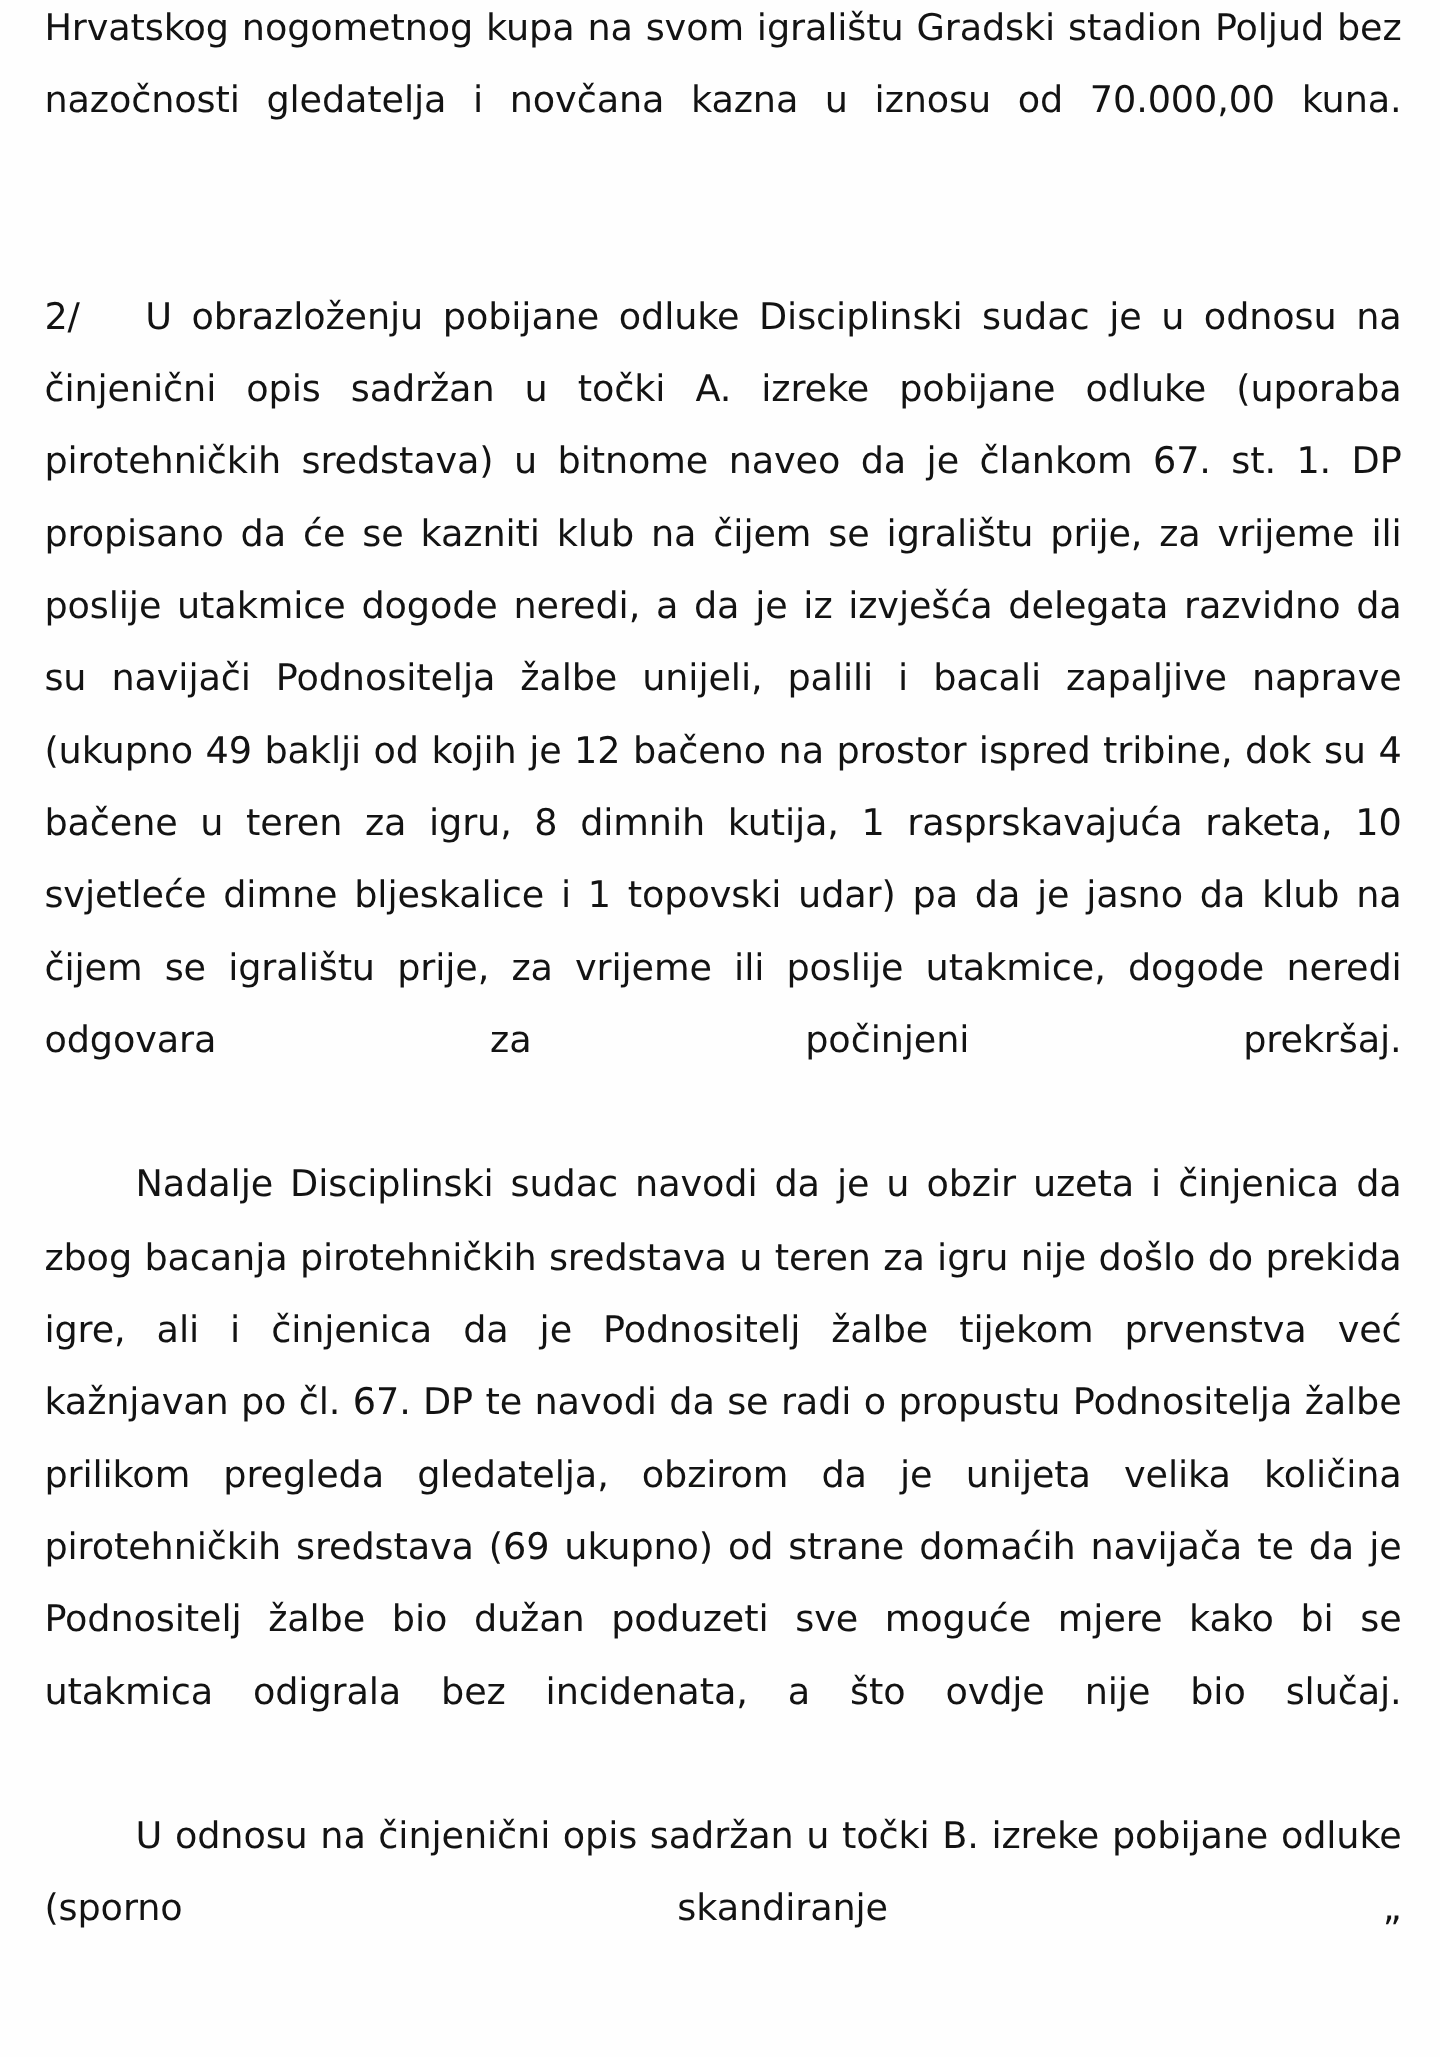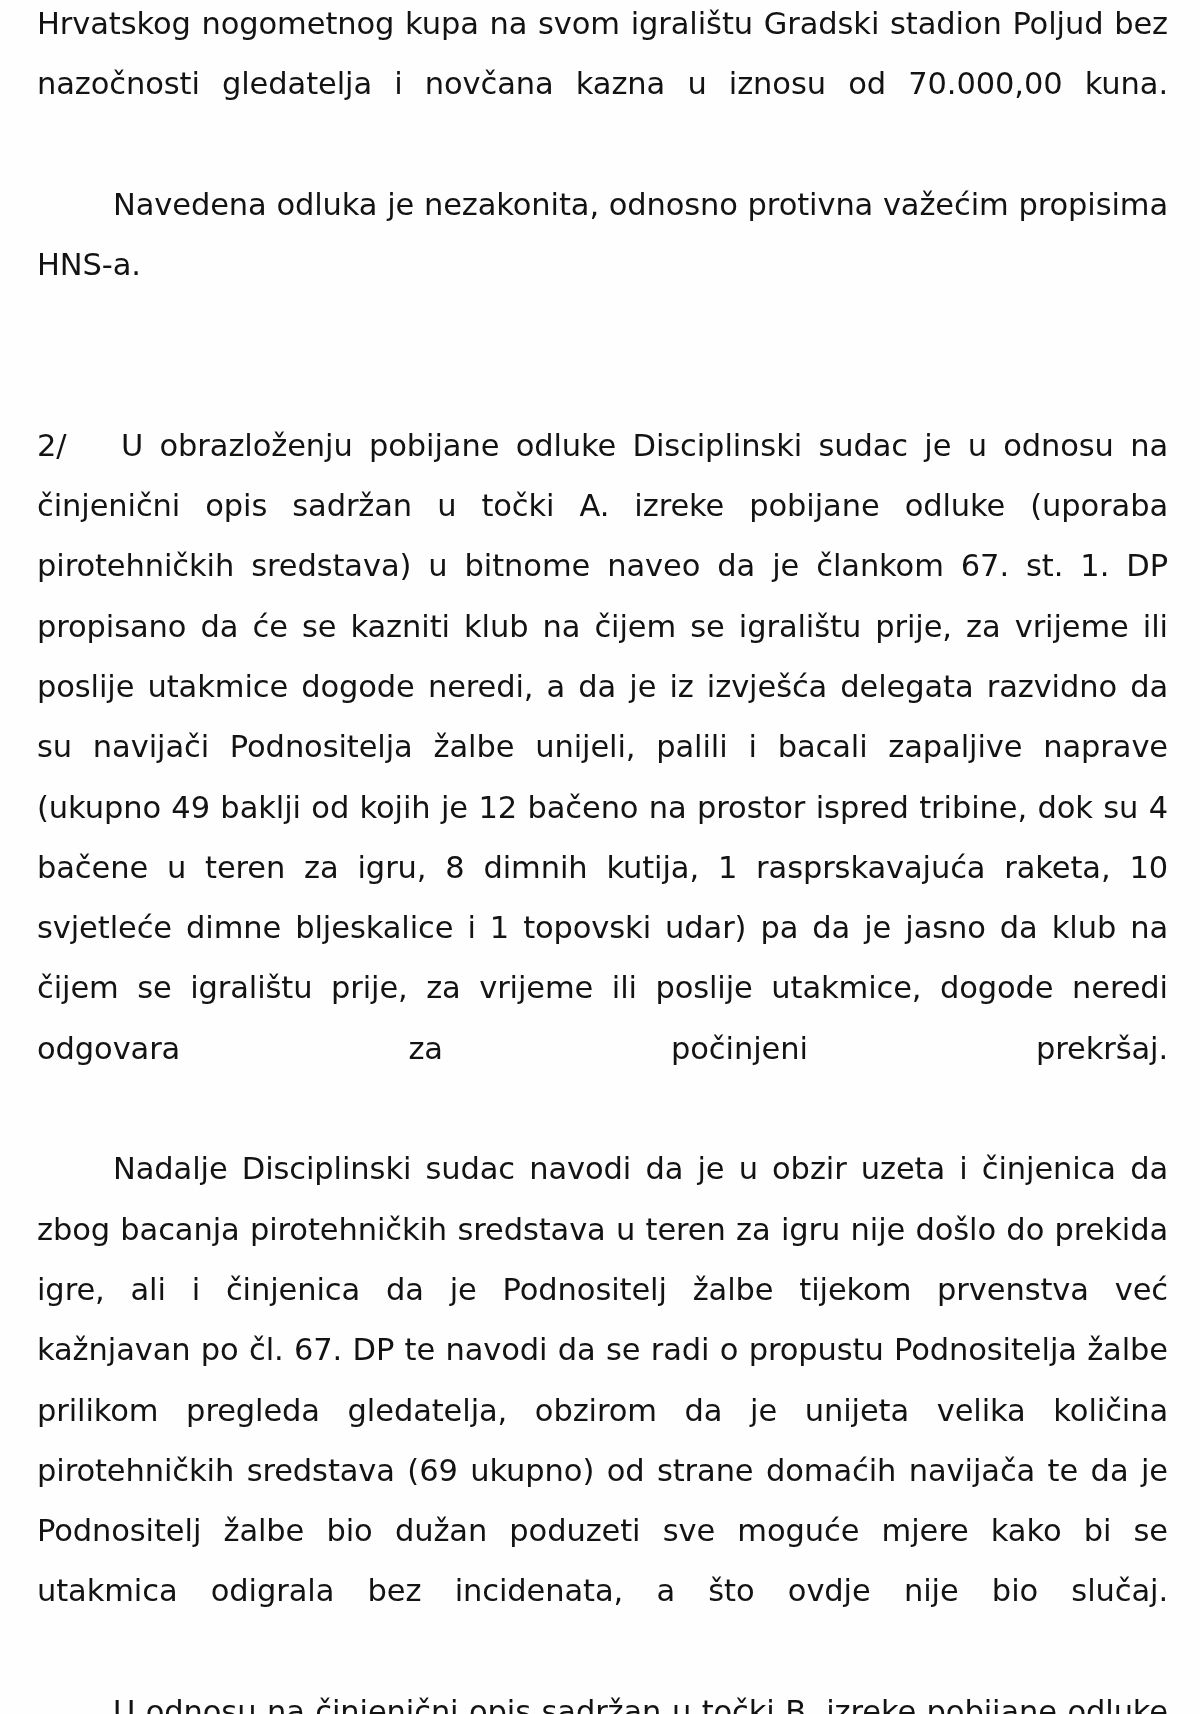--- a/index.html
+++ b/index.html
@@ -75,21 +75,20 @@
   }
 </style>
 </head>
 <body>
 
 <div class="page">
   <div class="doc-body">
 
     <p class="para cont" id="p1">Hrvatskog nogometnog kupa na svom igralištu Gradski stadion Poljud bez nazočnosti gledatelja i novčana kazna u iznosu od 70.000,00 kuna.</p>
 
-    <p class="para indent" id="p2">Navedena odluka je nezakonita, odnosno protivna važećim propisima HNS-a.</p>
 
     <p class="para numbered" id="p3"><span class="num-marker">2/</span><span>U obrazloženju pobijane odluke Disciplinski sudac je u odnosu na činjenični opis sadržan u točki A. izreke pobijane odluke (uporaba pirotehničkih sredstava) u bitnome naveo da je člankom 67. st. 1. DP propisano da će se kazniti klub na čijem se igralištu prije, za vrijeme ili poslije utakmice dogode neredi, a da je iz izvješća delegata razvidno da su navijači Podnositelja žalbe unijeli, palili i bacali zapaljive naprave (ukupno 49 baklji od kojih je 12 bačeno na prostor ispred tribine, dok su 4 bačene u teren za igru, 8 dimnih kutija, 1 rasprskavajuća raketa, 10 svjetleće dimne bljeskalice i 1 topovski udar) pa da je jasno da klub na čijem se igralištu prije, za vrijeme ili poslije utakmice, dogode neredi odgovara za počinjeni prekršaj.</span></p>
 
     <p class="para indent" id="p4">Nadalje Disciplinski sudac navodi da je u obzir uzeta i činjenica da zbog bacanja pirotehničkih sredstava u teren za igru nije došlo do prekida igre, ali i činjenica da je Podnositelj žalbe tijekom prvenstva već kažnjavan po čl. 67. DP te navodi da se radi o propustu Podnositelja žalbe prilikom pregleda gledatelja, obzirom da je unijeta velika količina pirotehničkih sredstava (69 ukupno) od strane domaćih navijača te da je Podnositelj žalbe bio dužan poduzeti sve moguće mjere kako bi se utakmica odigrala bez incidenata, a što ovdje nije bio slučaj.</p>
 
     <p class="para indent" id="p5"><span>U odnosu na činjenični opis sadržan u točki B. izreke pobijane odluke (sporno skandiranje „</span></p>
 
   </div>
 </div>
 

